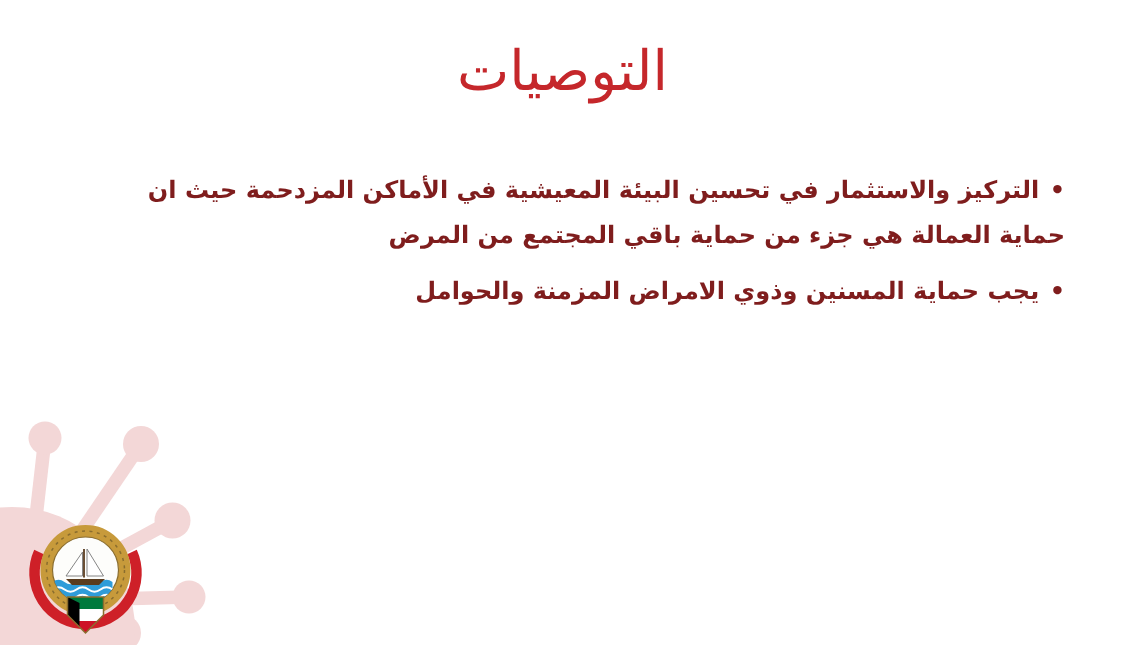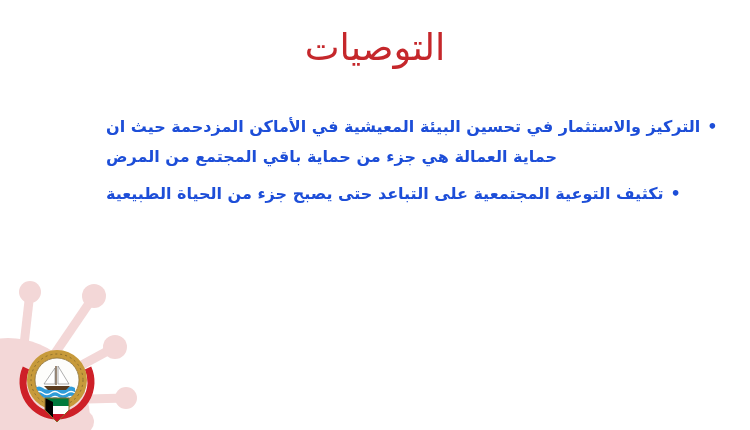--- a/index.html
+++ b/index.html
@@ -19,25 +19,25 @@
     direction: rtl;
     text-align: center;
     color: #C5272B;
     font-size: 37px;
     font-weight: 400;
     line-height: 1.2;
   }
   .content {
     position: absolute;
     top: 112px;
-    right: 24px;
+    right: 40px;
     width: 620px;
     direction: rtl;
-    text-align: left;
-    color: #1d4ed8;
+    text-align: right;
+    color: #7f1d1d;
     font-weight: bold;
     font-size: 16px;
     line-height: 30px;
   }
   .bullet { margin: 0 0 7px 0; }
   .bullet .marker { margin-inline-end: 7px; }
   .watermark {
     position: absolute;
     left: 0;
     bottom: 0;
@@ -107,16 +107,16 @@
       <rect x="29" y="72" width="24" height="10" fill="#CE1126"></rect>
       <path d="M29 56 L37 60 L37 76 L29 80 Z" fill="#000000"></path>
     </g>
     <path d="M29 56 L53 56 L53 68 L41 80 L29 68 Z" fill="none" stroke="#8A6D2E" stroke-width="1"></path>
   </svg>
 
   <div class="slide-title">التوصيات</div>
 
   <div class="content">
     <p class="bullet"><span class="marker">•</span><span>التركيز والاستثمار في تحسين البيئة المعيشية في الأماكن المزدحمة حيث ان حماية العمالة هي جزء من حماية باقي المجتمع من المرض</span></p>
-    <p class="bullet"><span class="marker">•</span><span>تكثيف التوعية المجتمعية على التباعد حتى يصبح جزء من الحياة الطبيعية</span></p>
+    <p class="bullet"><span class="marker">•</span><span>يجب حماية المسنين وذوي الامراض المزمنة والحوامل</span></p>
   </div>
 
 </div>
 
 </body></html>

